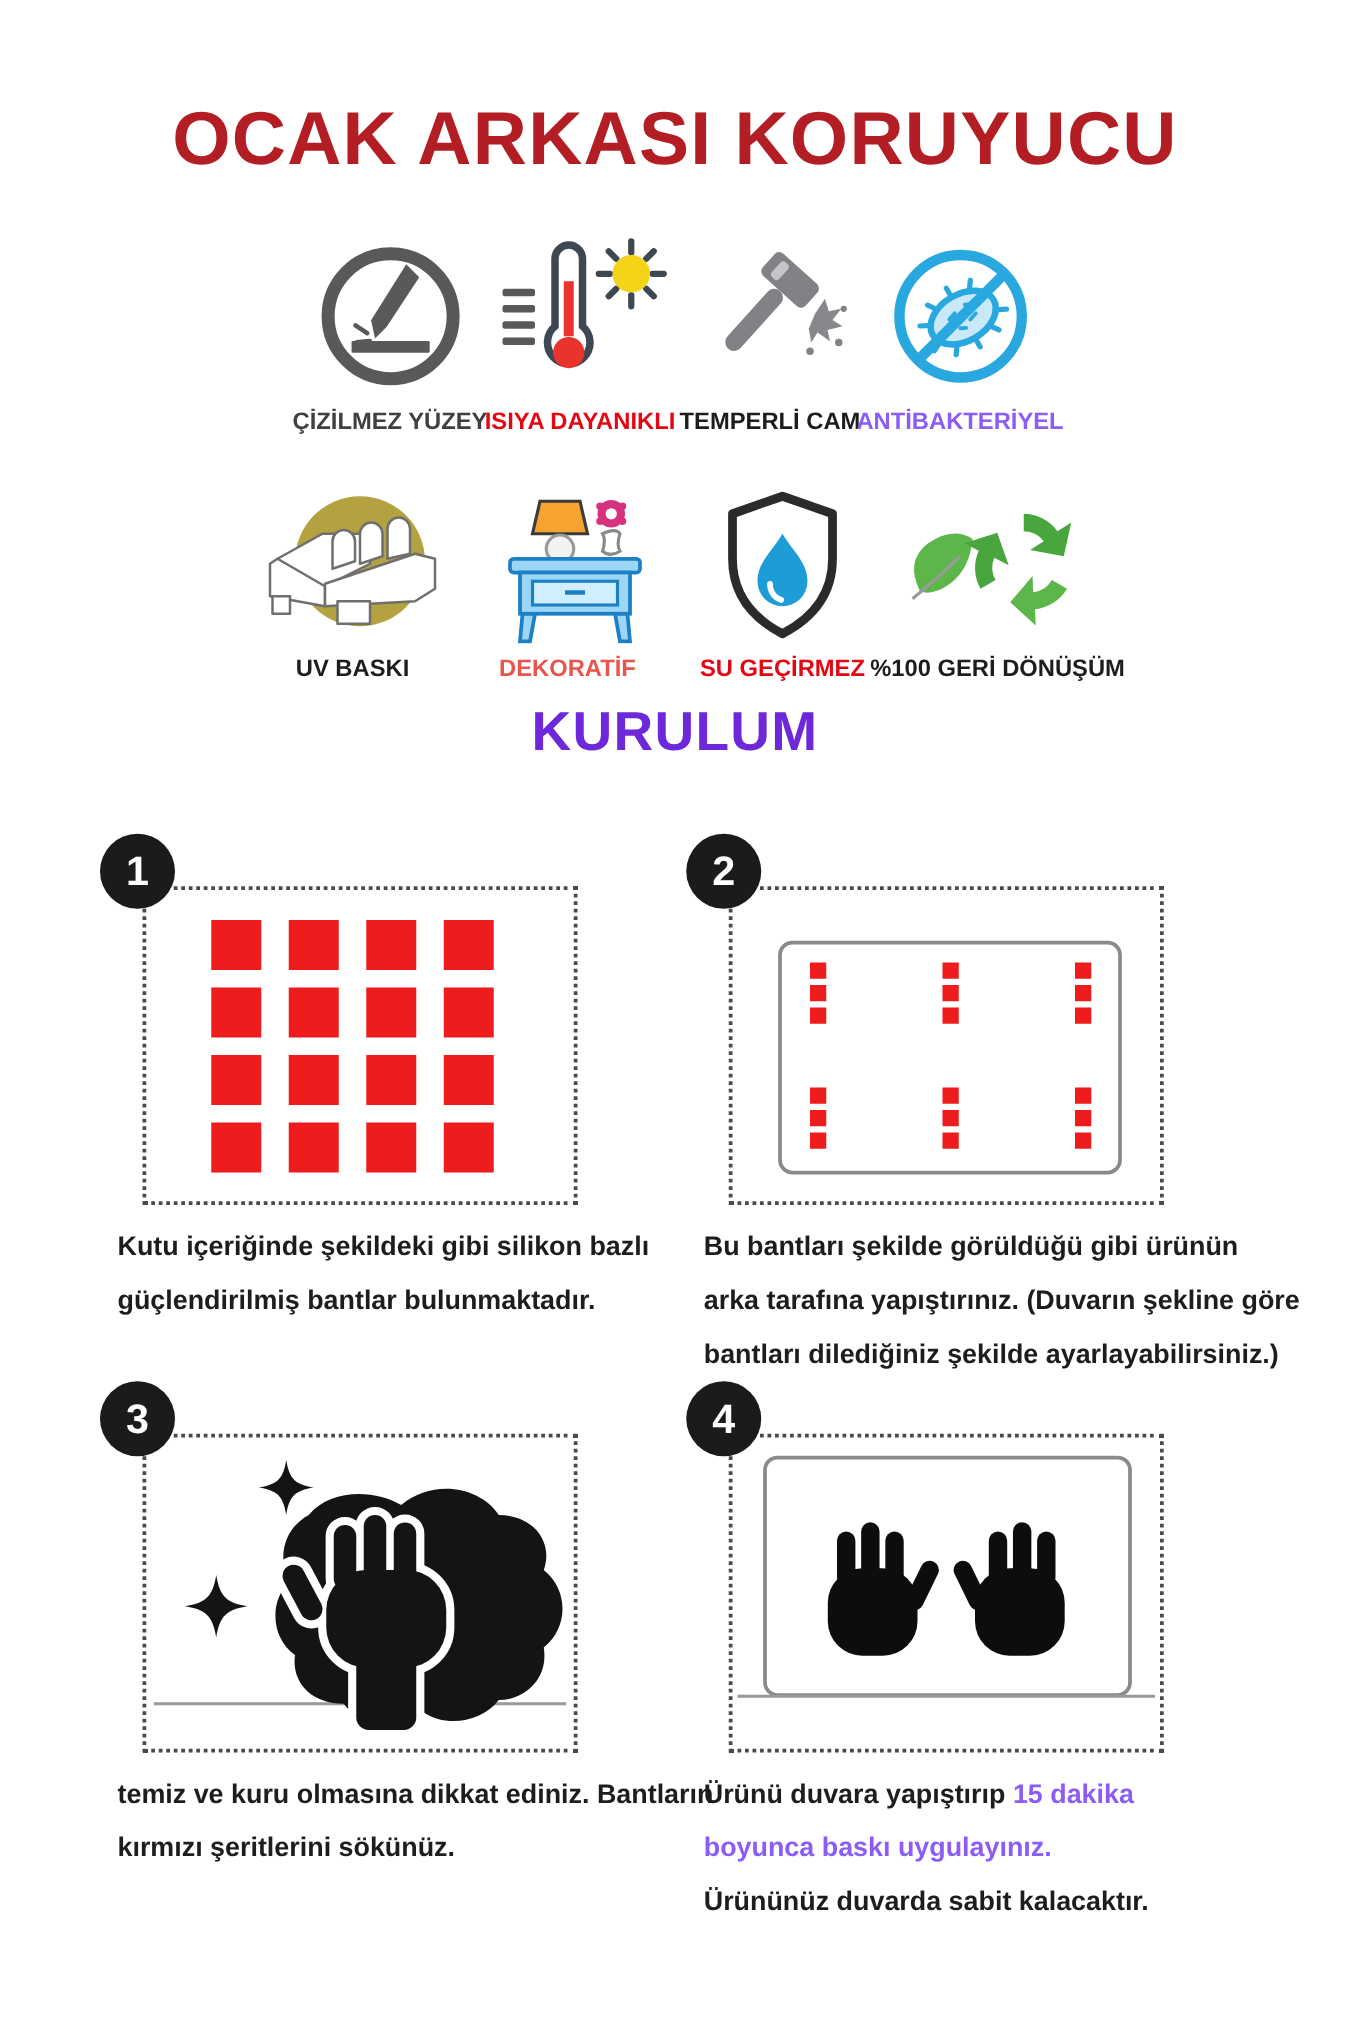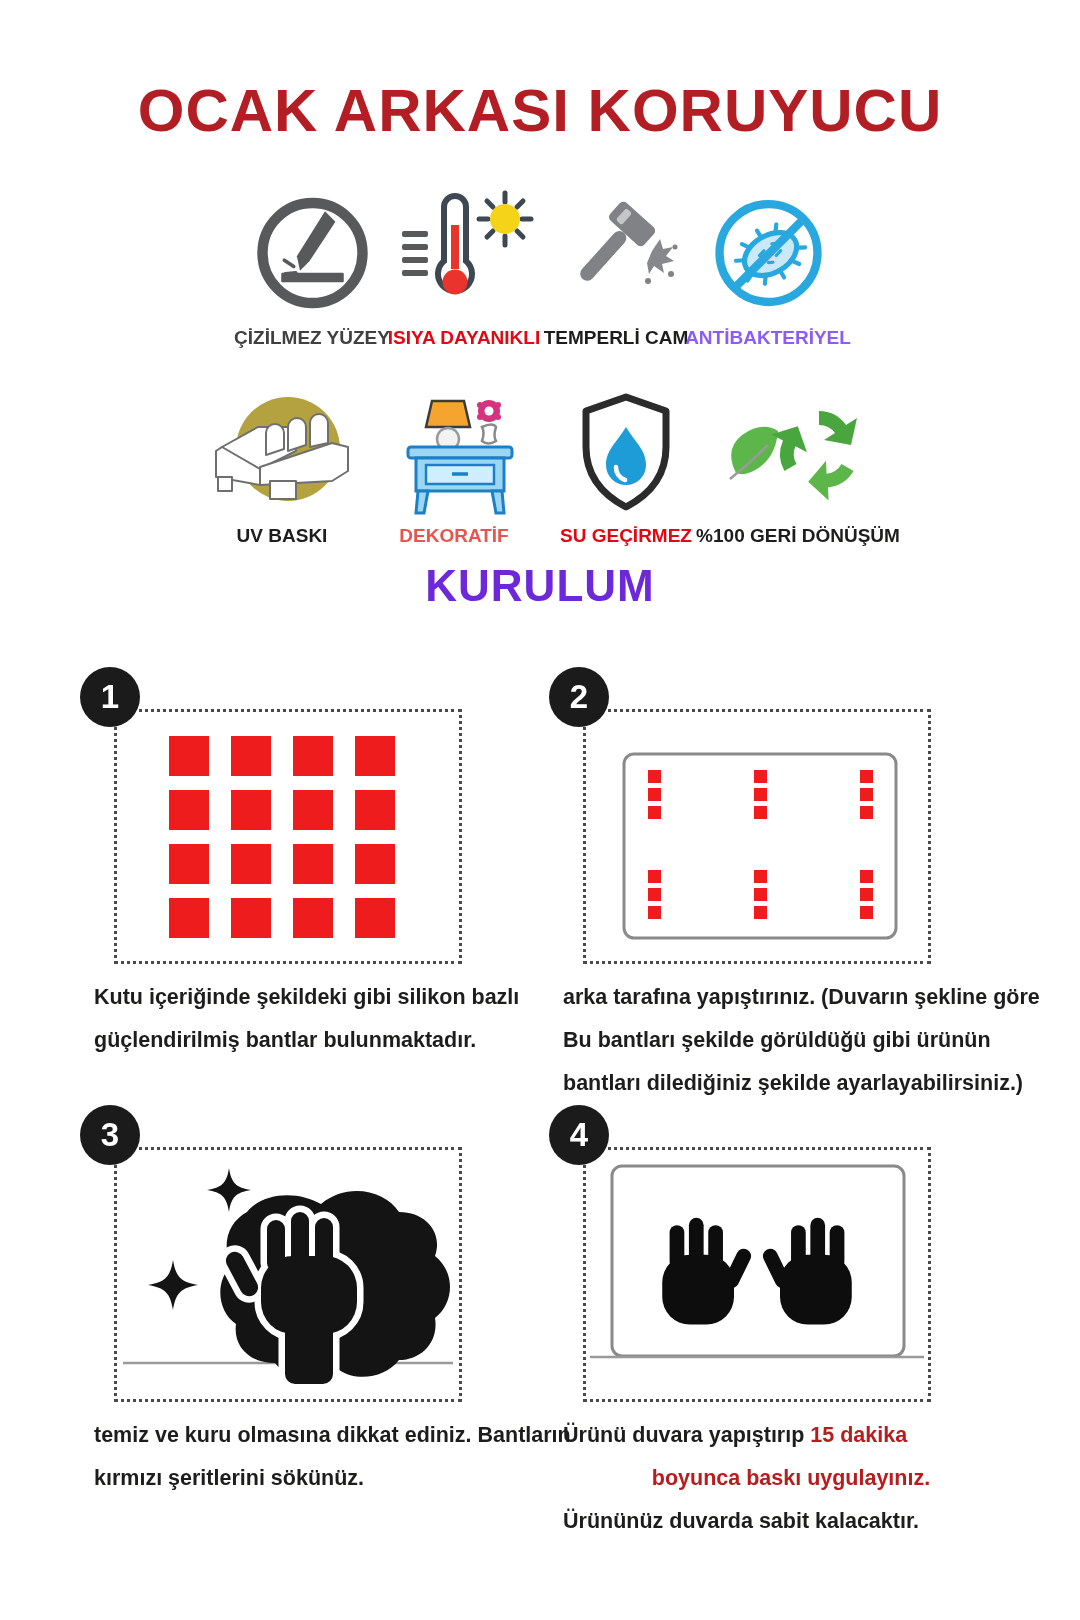--- a/index.html
+++ b/index.html
@@ -43,21 +43,21 @@
   }
   .step-box {
     margin:42px 0 0 34px; width:348px; height:255px;
     border:3px dotted #4a4a4a; position:relative; background:#ffffff;
   }
   .step-box svg { display:block; }
   .caption {
     margin:12px 0 0 14px; font-size:21.5px; font-weight:bold; color:#1d1d1b;
     line-height:43px; white-space:nowrap;
   }
-  .caption .red { color:#b91c1c;text-align:center; }
+  .caption .red { color:#8b5cf6; }
 </style>
 </head>
 <body>
 
 <div class="poster">
 
   <div class="title">OCAK ARKASI KORUYUCU</div>
 
   <div class="feature-row row1">
 
@@ -285,22 +285,22 @@
             <rect x="168" y="158" width="13" height="13"></rect>
               <rect x="168" y="176" width="13" height="13"></rect>
               <rect x="168" y="194" width="13" height="13"></rect>
             <rect x="274" y="158" width="13" height="13"></rect>
               <rect x="274" y="176" width="13" height="13"></rect>
               <rect x="274" y="194" width="13" height="13"></rect>
           </g>
         </svg>
       </div>
       <div class="caption">
+        <div>Bu bantları şekilde görüldüğü gibi ürünün</div>
         <div>arka tarafına yapıştırınız. (Duvarın şekline göre</div>
-        <div>Bu bantları şekilde görüldüğü gibi ürünün</div>
         <div>bantları dilediğiniz şekilde ayarlayabilirsiniz.)</div>
       </div>
     </div>
 
     <div class="step">
       <div class="badge">3</div>
       <div class="step-box">
         <svg width="342" height="249" viewBox="0 0 342 249">
           <line x1="6" y1="213" x2="336" y2="213" stroke="#999999" stroke-width="2.5"></line>
           <path d="M130,62 C148,40 184,42 204,54 C230,32 268,40 282,62 C310,62 326,84 318,106

